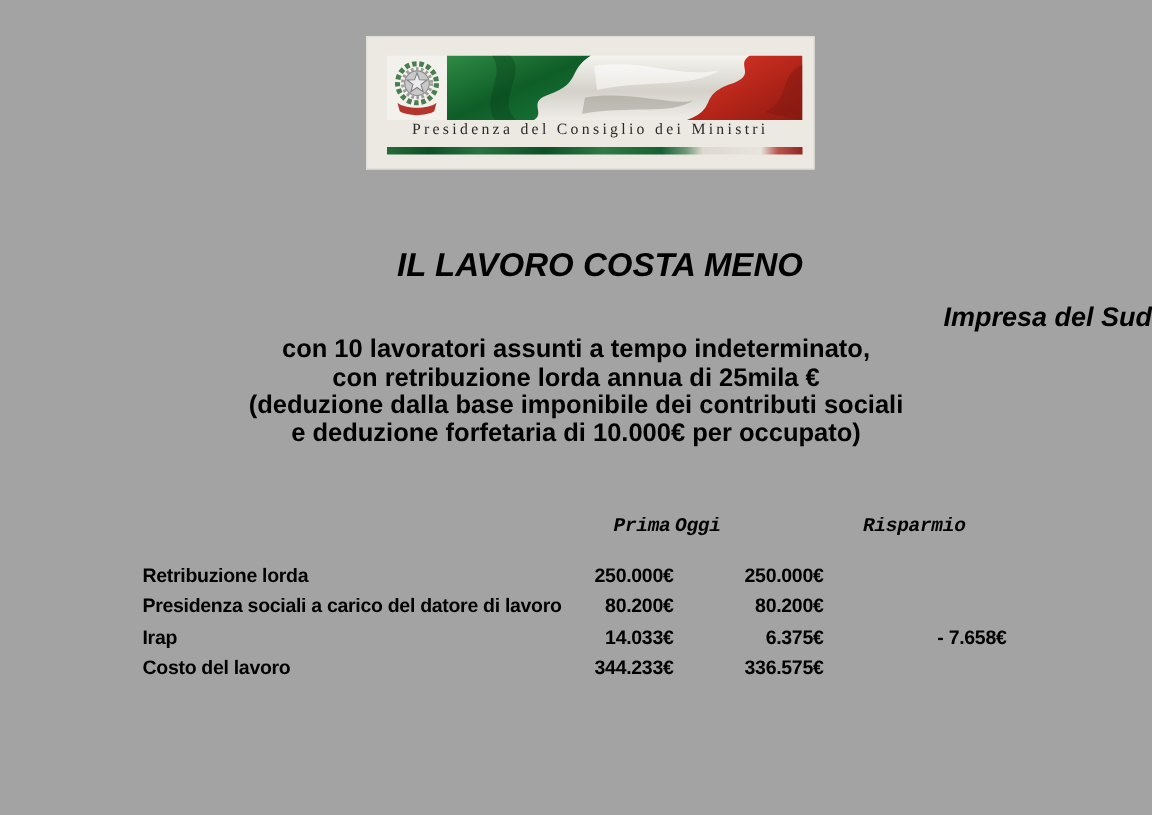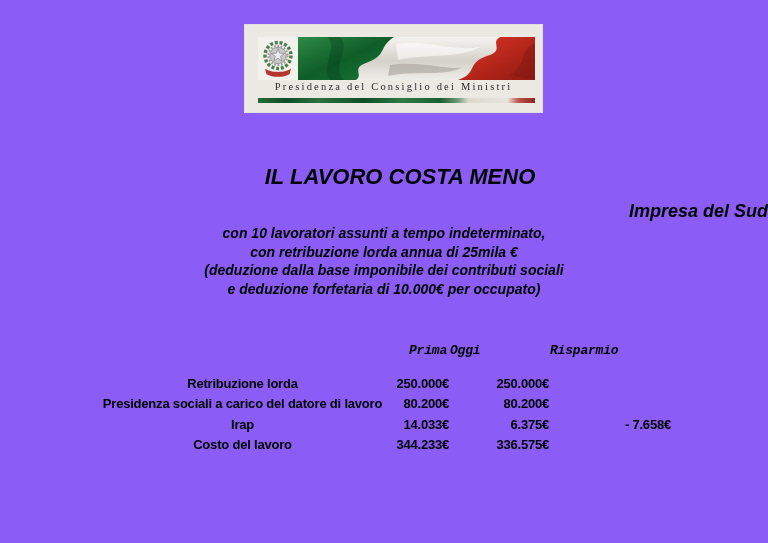--- a/index.html
+++ b/index.html
@@ -1,20 +1,20 @@
 <!DOCTYPE html>
 <html><head>
 <meta charset="utf-8">
 <style>
   html, body { margin: 0; padding: 0; background: #ffffff; }
   .slide {
     position: relative;
     width: 768px;
     height: 543px;
-    background: #8b5cf6;
+    background: #a3a3a3;
     overflow: hidden;
     font-family: "Liberation Sans", sans-serif;
     color: #000000;
   }
 
   
   .logo-box {
     position: absolute;
     left: 244px; top: 24px;
     width: 299px; height: 89px;
@@ -70,49 +70,48 @@
     font-size: 18px;
     line-height: 20px;
     font-weight: bold;
     font-style: italic;
   }
   .desc {
     position: absolute;
     left: 0; top: 224px;
     width: 100%;
     text-align: center;
-    font-size: 14px;
+    font-size: 17px;
     line-height: 18.5px;
     font-weight: bold;
-    font-style: italic;
   }
 
   
   .cost-table {
     position: absolute;
     left: 95px; top: 340px;
     width: 577px;
     font-size: 13px;
     font-weight: bold;
     letter-spacing: -0.2px;
   }
   .thead, .trow {
     display: grid;
     grid-template-columns: 295px 60px 100px 122px;
     align-items: center;
   }
   .thead { height: 20px; margin-bottom: 13.5px; font-family: Liberation Mono, monospace; }
   .trow  { height: 20.3px; }
   .cell  { white-space: nowrap; }
-  .cell.label { text-align: center; }
+  .cell.label { text-align: left; }
   .cell.num   { text-align: right; padding-right: 1px; }
   .thead .cell { font-style: italic; }
   .thead .h-prima     { text-align: right; padding-right: 3px; }
   .thead .h-oggi      { text-align: left; padding-right: 14px; }
-  .thead .h-risparmio { text-align: left; padding-right: 3px; }
+  .thead .h-risparmio { text-align: center; padding-right: 3px; }
 </style>
 </head>
 <body>
 
 <div class="slide">
 
   <div class="logo-box">
     <div class="logo-media">
 
       <svg width="40" height="43" viewBox="0 0 40 43">

